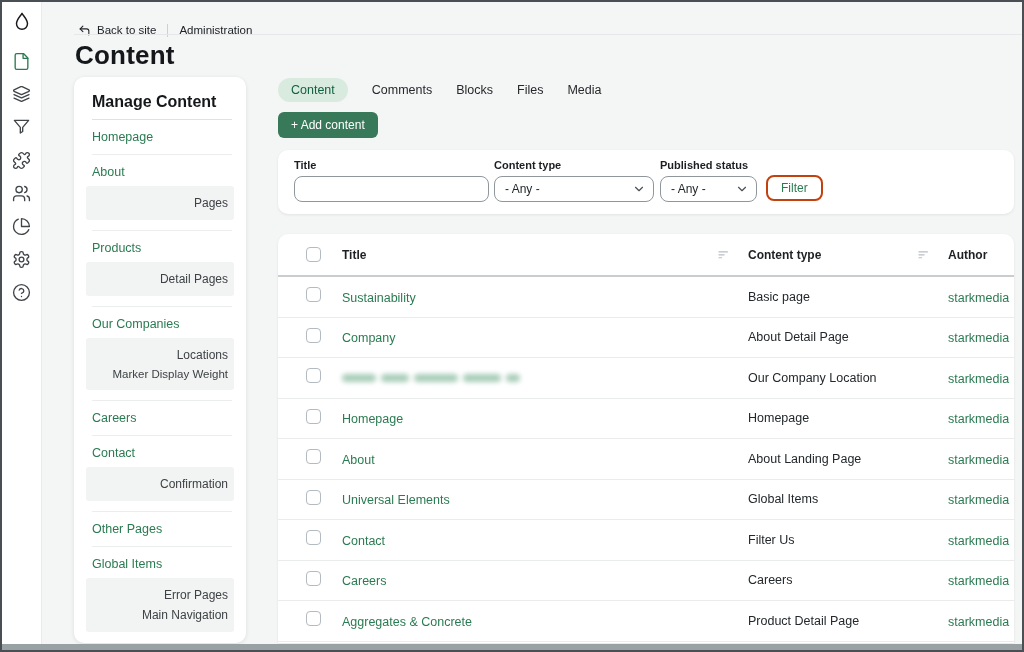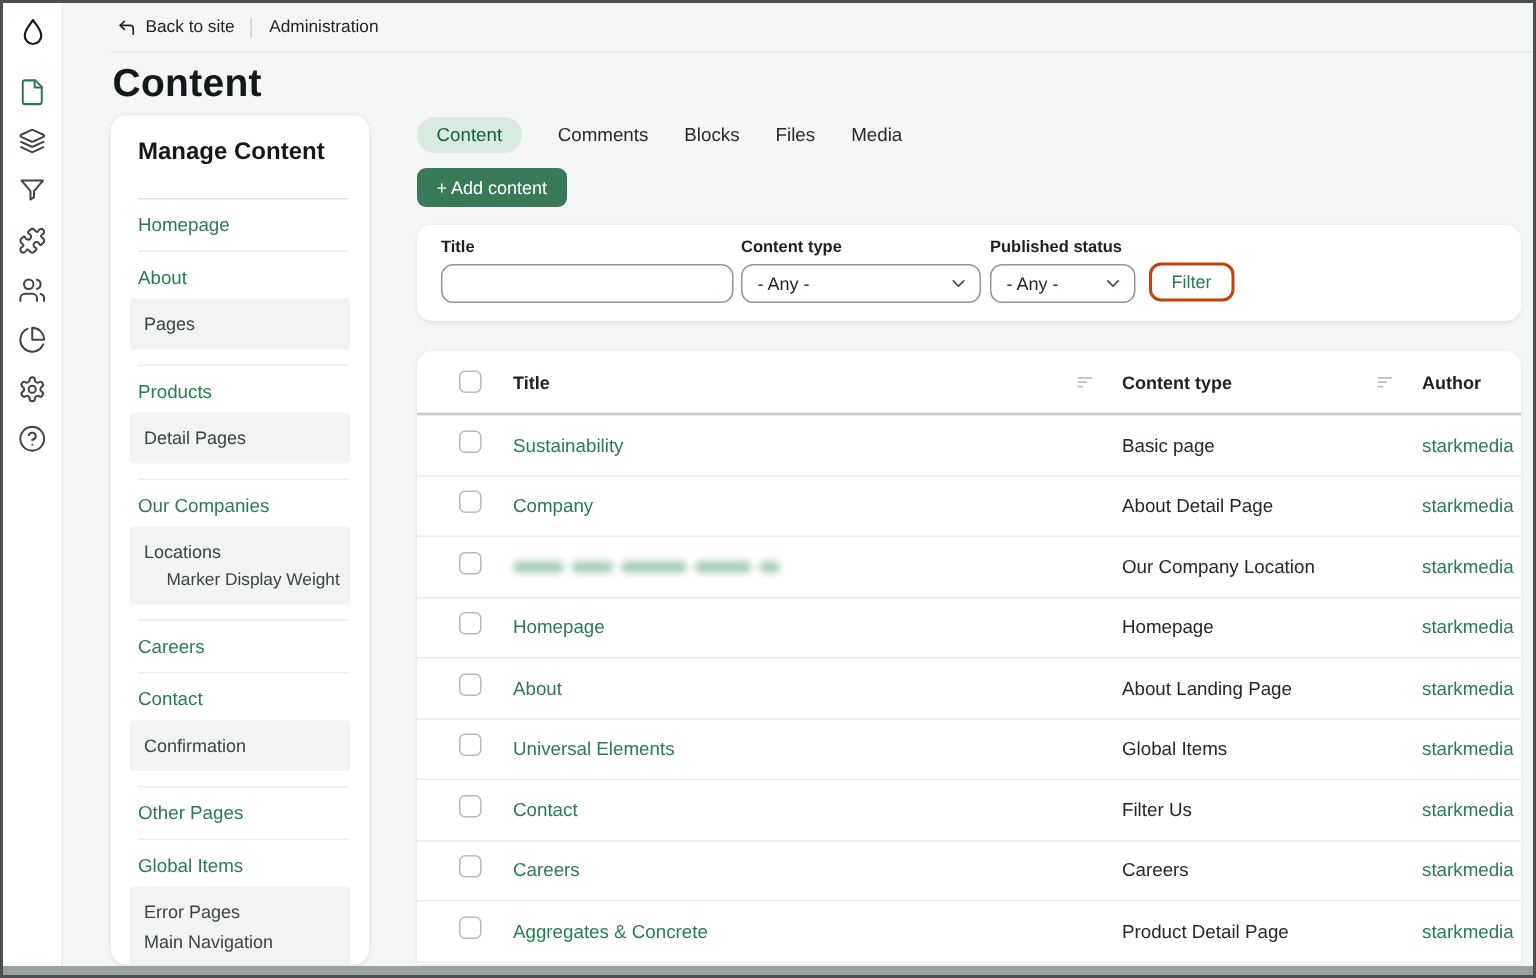--- a/index.html
+++ b/index.html
@@ -10,43 +10,43 @@
   
   .rail { position:absolute; left:0; top:0; bottom:6px; width:40px; background:#fff;
           border-right:1px solid #e8eaeb; display:flex; flex-direction:column; align-items:center; }
   .rail-logo { margin:9px 0 12px; color:#17191c; cursor:pointer; }
   .rail-item { width:40px; height:33px; display:flex; align-items:center; justify-content:center;
                color:#3f4549; cursor:pointer; }
   .rail-item.active { color:#2c7a52; }
   .rail-item svg, .rail-logo svg { display:block; }
 
   
-  .topbar { position:absolute; left:40px; right:0; top:0; height:32px; display:flex;
+  .topbar { position:absolute; left:40px; right:0; top:12px; height:32px; display:flex;
             align-items:center; padding-left:36px; font-size:11.5px; color:#202428; }
   .topbar .back { display:flex; align-items:center; gap:6px; cursor:pointer; font-weight:500; }
   .topbar .vdiv { width:1px; height:13px; background:#ccd0d2; margin:0 11px; }
   .topbar .admin { font-weight:500; cursor:pointer; }
   .top-rule { position:absolute; top:32px; left:72px; right:0; height:1px; background:#e5e7e8; }
 
   .page-title { position:absolute; left:73px; top:38px; font-size:26px; font-weight:700;
                 color:#15181b; letter-spacing:.2px; }
 
   
   .card { position:absolute; left:72px; top:75px; width:172px; bottom:7px; background:#fff;
           border-radius:10px; box-shadow:0 1px 4px rgba(0,0,0,.10);
           padding:16px 14px 8px 18px; overflow:hidden; }
-  .card-title { font-size:16px; font-weight:700; color:#15181b; padding-bottom:21px;
+  .card-title { font-size:16px; font-weight:700; color:#15181b; padding-bottom:8px;
                 border-bottom:1px solid #dfe2e3; }
   .group { border-bottom:1px solid #eceeee; padding:2px 0 3px; }
   .group:last-child { border-bottom:none; }
   .group-link { display:block; color:#2a7b51; font-size:12.5px; padding:8px 0 7px; cursor:pointer;
                 text-decoration:none; }
   .child-box { background:#f2f3f3; border-radius:3px; padding:7px 6px 7px 10px;
                margin:0 -2px 7px -6px; }
-  .child { font-size:12px; color:#3d4245; padding:3px 0; cursor:pointer; }
+  .child { font-size:12px; color:#3d4245; padding:3px 0; cursor:pointer;text-align:right; }
   .child.l2 { padding-left:15px; font-size:11.5px; }
 
   
   .tabs { position:absolute; left:276px; top:75px; height:26px; display:flex; align-items:center;
           gap:24px; font-size:12.5px; color:#26292c; }
   .tab { cursor:pointer; font-weight:500; }
   .tab.active { background:#d9ebdf; color:#12613e; padding:5px 13px; border-radius:14px; }
 
   .add-btn { position:absolute; left:276px; top:110px; background:#38795a; color:#fff;
              font-size:12px; font-weight:500; padding:6px 13px; border-radius:6px; border:none;

